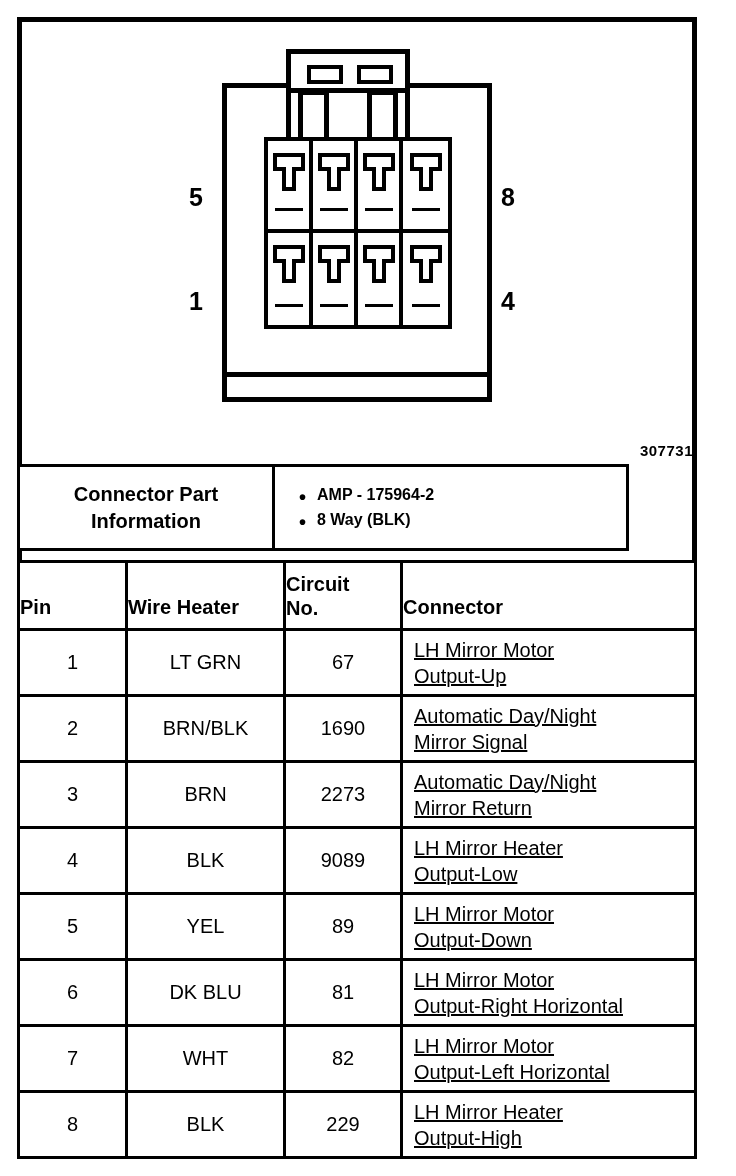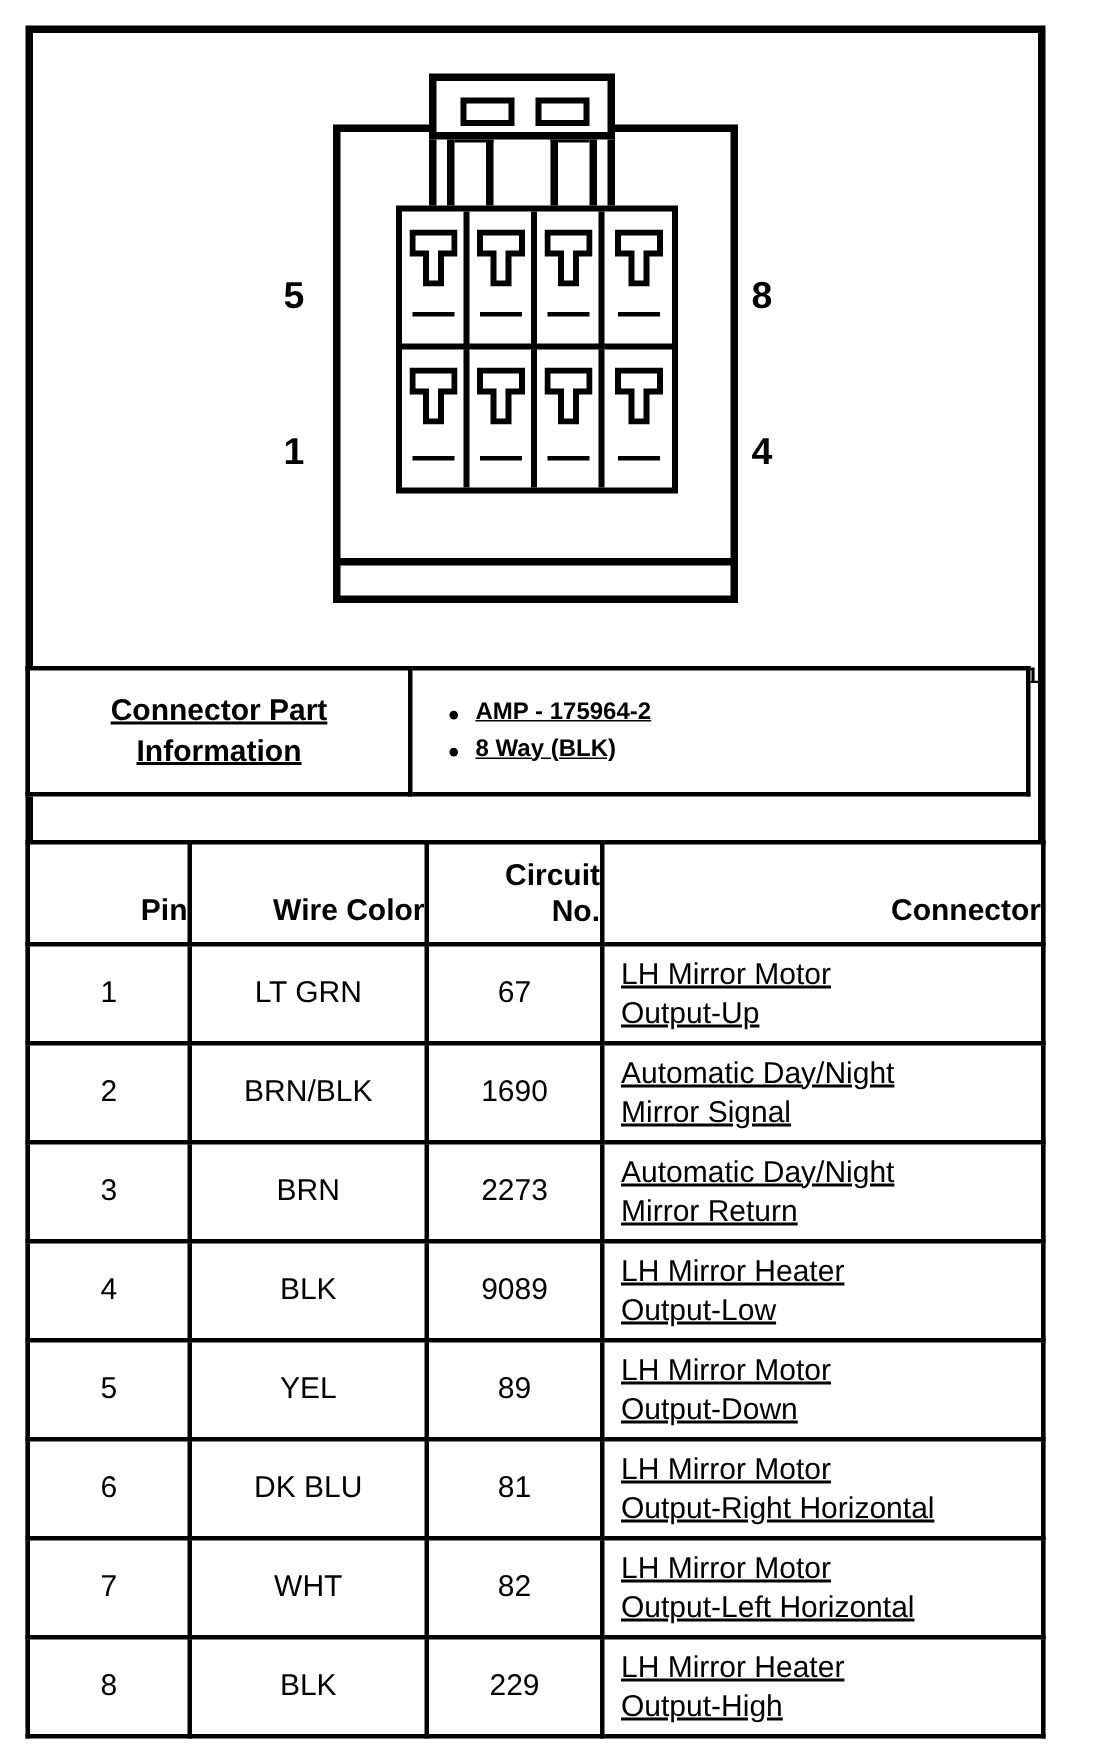--- a/index.html
+++ b/index.html
@@ -193,21 +193,21 @@
   }
 
   
   #info-table, #pin-table {
     position: absolute;
     left: 17px;
     border-collapse: collapse;
     table-layout: fixed;
     background: #fff;
   }
-  #info-table { top: 444px; width: 670px; text-decoration: underline; }
+  #info-table { top: 464px; width: 612px; }
   #pin-table  { top: 560px; width: 680px; }
 
   #info-table td, #pin-table td, #pin-table th {
     border: 3px solid #000;
     box-sizing: border-box;
     padding: 0;
     vertical-align: middle;
   }
 
   .info-label {
@@ -243,21 +243,21 @@
   
   .col-pin      { width: 108px; }
   .col-wire     { width: 158px; }
   .col-circuit  { width: 117px; }
   .col-function { width: auto; }
 
   #pin-table thead th {
     height: 68px;
     font-size: 20px;
     font-weight: bold;
-    text-align: right;
+    text-align: left;
     vertical-align: bottom;
     padding-bottom: 9px !important;
     line-height: 1.2;
     margin-left: 13px;
   }
   #pin-table thead th.th-circuit {
     vertical-align: middle;
     padding-bottom: 0 !important;
   }
 
@@ -376,21 +376,21 @@
   <table id="pin-table">
     <colgroup>
       <col class="col-pin">
         <col class="col-wire">
         <col class="col-circuit">
         <col class="col-function">
     </colgroup>
     <thead>
       <tr>
         <th>Pin</th>
-        <th>Wire Color</th>
+        <th>Wire Heater</th>
         <th class="th-circuit">
           <span>Circuit</span><br>
           <span>No.</span>
         </th>
         <th>Connector</th>
       </tr>
     </thead>
     <tbody id="pin-rows">
         <tr>
           <td>1</td>

